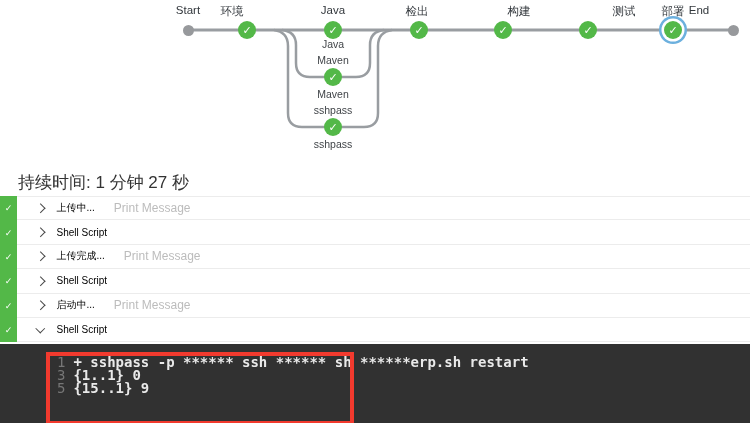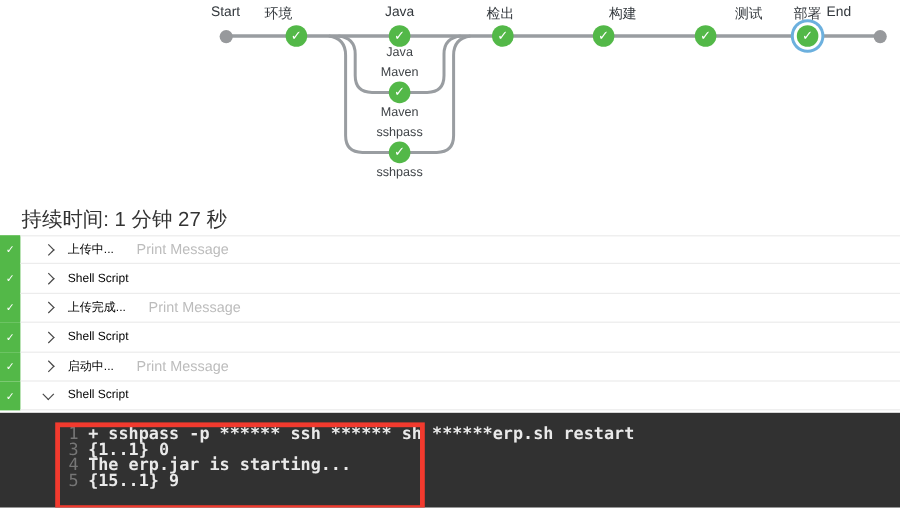--- a/index.html
+++ b/index.html
@@ -190,17 +190,16 @@
       <span class="step-title">Shell Script</span>
     </div>
   </div>
 
 </div>
 
 <div class="console">
   <div class="console-inner">
     <div class="cline"><span class="lnum">1</span><span class="ltext">+ sshpass -p ****** ssh ****** sh ******erp.sh restart</span></div>
     <div class="cline"><span class="lnum">3</span><span class="ltext">{1..1} 0</span></div>
-    <div class="cline"><span class="lnum">4</span><span class="ltext">The erp.jar is starting...</span></div>
     <div class="cline"><span class="lnum">5</span><span class="ltext">{15..1} 9</span></div>
   </div>
   <div class="annotation"></div>
 </div>
 
 </body></html>

